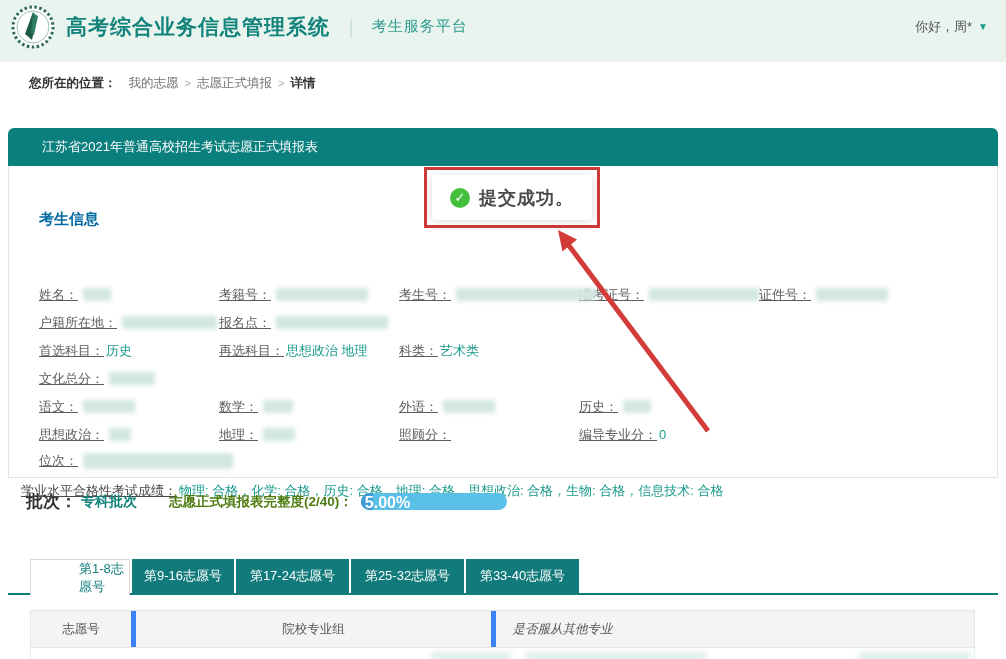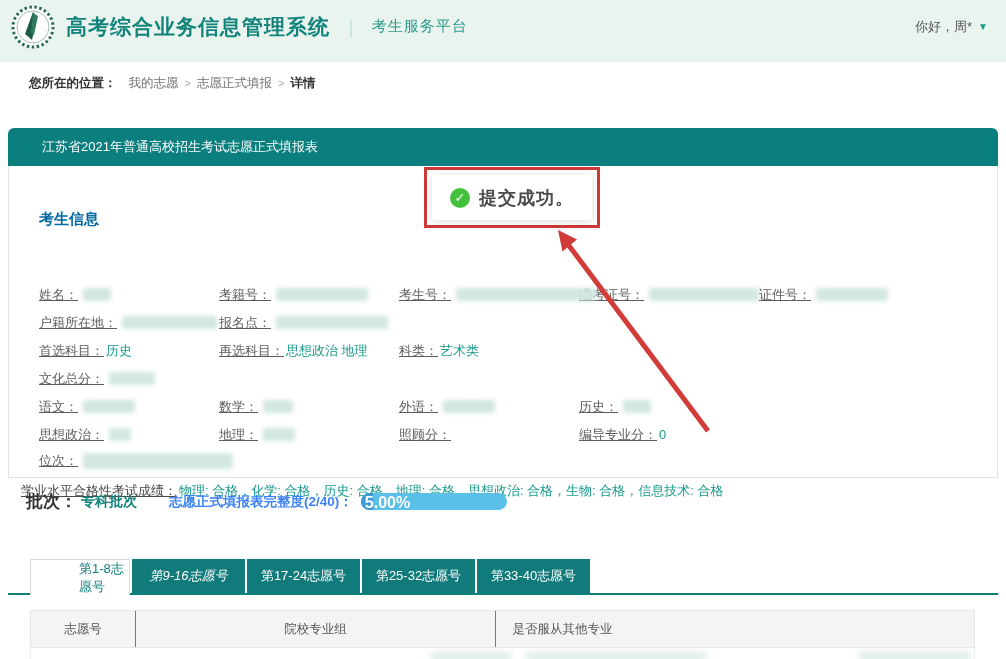--- a/index.html
+++ b/index.html
@@ -43,36 +43,36 @@
   .toast{position:absolute;left:5px;top:5px;right:5px;bottom:5px;background:#fff;border-radius:4px;
     box-shadow:0 1px 8px rgba(0,0,0,.15);display:flex;align-items:center;justify-content:center;gap:9px;}
   .check-circle{width:20px;height:20px;border-radius:50%;background:#44c13c;color:#fff;font-size:13px;
     display:flex;align-items:center;justify-content:center;font-weight:bold;flex:0 0 auto;}
   .toast-text{font-size:18px;font-weight:bold;color:#4a4a4a;letter-spacing:1px;}
   .arrow-overlay{position:absolute;top:0;left:0;width:1006px;height:659px;pointer-events:none;z-index:45;}
   
   .batch-row{position:absolute;top:490px;left:26px;display:flex;align-items:center;white-space:nowrap;}
   .batch-label{font-size:17px;font-weight:bold;color:#333;}
   .batch-value{font-size:14px;font-weight:bold;color:#12837b;margin-left:4px;}
-  .comp-label{font-size:13.5px;font-weight:bold;color:#3b82f6;margin-left:32px;}
+  .comp-label{font-size:13.5px;font-weight:bold;color:#4d7c0f;margin-left:32px;}
   .progress{position:relative;width:146px;height:17px;background:#5bc0e8;border-radius:9px;margin-left:8px;overflow:hidden;}
   .progress-fill{position:absolute;left:0;top:0;height:100%;width:12px;background:#3e9ad2;}
   .progress-text{position:absolute;left:4px;top:1px;font-size:16px;font-weight:bold;color:#fff;}
   
   .tabs{position:absolute;top:559px;left:30px;display:flex;z-index:2;}
   .tab{height:34px;display:flex;align-items:center;justify-content:center;font-size:13px;cursor:pointer;
     background:#117a7a;color:#fff;margin-right:2px;box-sizing:border-box;}
   .tab.active{height:36px;background:#fff;color:#0f7e7b;border:1px solid #d8d8d8;border-bottom:none;padding-left:48px;}
   .tab-underline{position:absolute;top:593px;left:8px;width:990px;height:2px;background:#0f7e7b;z-index:1;}
   
   .vol-table{position:absolute;top:610px;left:30px;width:945px;box-sizing:border-box;}
   .thead{display:flex;height:38px;background:#f4f4f4;border:1px solid #e6e6e6;box-sizing:border-box;}
   .th{display:flex;align-items:center;justify-content:center;font-size:12.5px;color:#555;
-    border-right:1px solid #3b82f6;box-sizing:border-box;height:100%;}
-  .th:last-child{border-right:none;}
+    border-right:5px solid #3b82f6;box-sizing:border-box;height:100%;}
+  .th:last-child{border-right:none;font-style:italic;}
   .trow{position:relative;height:40px;background:#fff;border:1px solid #ededed;border-top:none;box-sizing:border-box;}
   .row-blur{position:absolute;top:4px;height:9px;background:#dcede9;border-radius:2px;filter:blur(3px);}
 </style>
 </head>
 <body>
 
 <div class="app-header">
   <svg class="logo" viewBox="0 0 46 46">
     <circle cx="23" cy="23" r="20" fill="#ffffff" stroke="#2e6b52" stroke-width="3" stroke-dasharray="2.5,2.5"></circle>
     <circle cx="23" cy="23" r="16" fill="#ffffff" stroke="#9cc0b0" stroke-width="1"></circle>
@@ -163,21 +163,21 @@
   <span class="batch-value">专科批次</span>
   <span class="comp-label">志愿正式填报表完整度(2/40)：</span>
   <span class="progress">
     <span class="progress-fill"></span>
     <span class="progress-text">5.00%</span>
   </span>
 </div>
 
 <div class="tabs" id="tabs">
     <div class="tab active" style="width: 100px;">第1-8志愿号</div>
-    <div class="tab" style="width: 113px; font-style: italic;">第9-16志愿号</div>
+    <div class="tab" style="width: 102px;">第9-16志愿号</div>
     <div class="tab" style="width: 113px;">第17-24志愿号</div>
     <div class="tab" style="width: 113px;">第25-32志愿号</div>
     <div class="tab" style="width: 113px;">第33-40志愿号</div>
   </div>
 <div class="tab-underline"></div>
 
 <div class="vol-table">
   <div class="thead" id="thead">
       <div class="th" style="width: 105px;">志愿号</div>
       <div class="th" style="width: 360px;">院校专业组</div>

